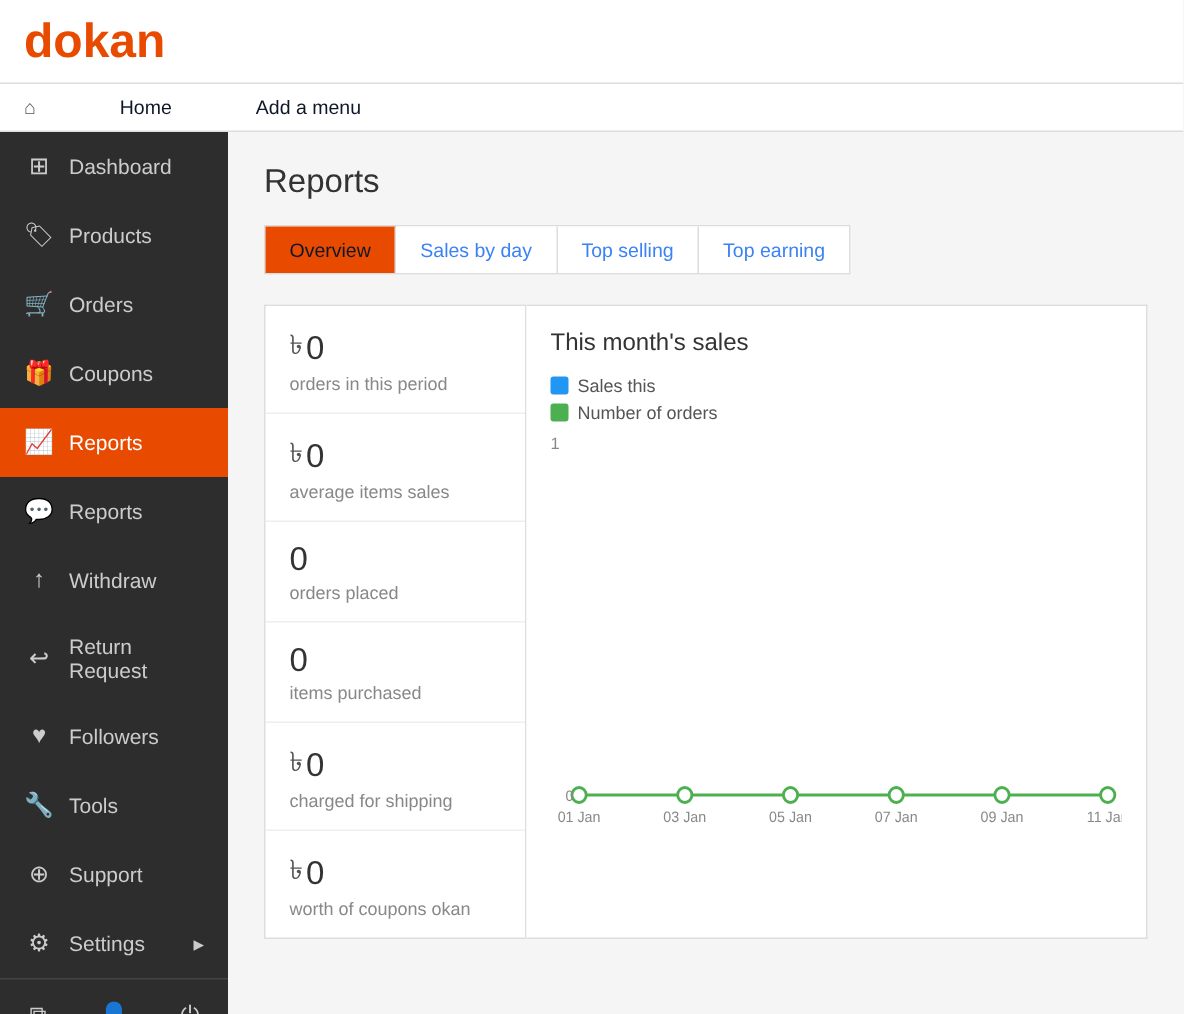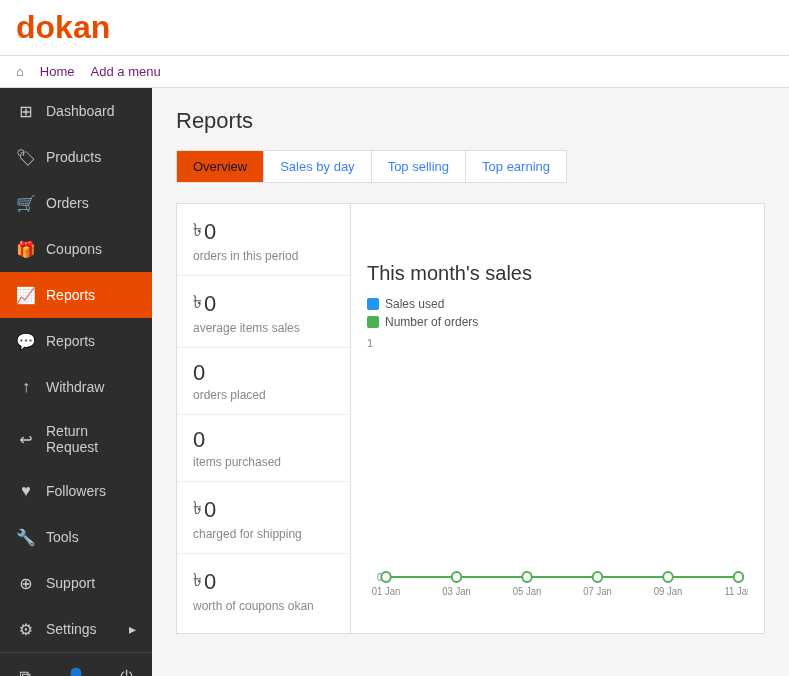--- a/index.html
+++ b/index.html
@@ -26,21 +26,21 @@
     .nav-bar {
       background: #fff;
       border-bottom: 1px solid #ddd;
       padding: 8px 16px;
       display: flex;
       align-items: center;
       gap: 16px;
       font-size: 13px;
       color: #555;
     }
-    .nav-bar a { color: #701a75; text-decoration: none; }
+    .nav-bar a { color: #0f172a; text-decoration: none; margin-left: 40px; }
 
     
     .main-layout {
       display: flex;
       min-height: calc(100vh - 90px);
     }
 
     
     .sidebar {
       width: 152px;
@@ -157,24 +157,23 @@
 
     
     .chart-area {
       flex: 1;
       background: #fff;
       border: 1px solid #ddd;
       border-left: none;
       padding: 16px;
     }
     .chart-title {
-      font-size: 20px;
+      font-size: 16px;
       color: #333;
       margin-bottom: 12px;
-      margin-top: 42px;
     }
     .chart-legend {
       display: flex;
       flex-direction: column;
       gap: 4px;
       margin-bottom: 8px;
     }
     .legend-item {
       display: flex;
       align-items: center;
@@ -332,21 +331,21 @@
             </div>
             <div class="stat-label">worth of coupons okan</div>
           </div>
         </div>
 
       <div class="chart-area">
         <div class="chart-title">This month's sales</div>
         <div class="chart-legend" id="chart-legend">
             <div class="legend-item">
               <div class="legend-dot" style="background: rgb(33, 150, 243);"></div>
-              <span>Sales used</span>
+              <span>Sales this</span>
             </div>
             <div class="legend-item">
               <div class="legend-dot" style="background: rgb(76, 175, 80);"></div>
               <span>Number of orders</span>
             </div>
           </div>
         <div class="chart-wrapper">
           <span class="chart-y-label">1</span>
           <svg class="chart-svg" viewBox="0 0 400 280" preserveAspectRatio="none" id="chart-svg">
 

